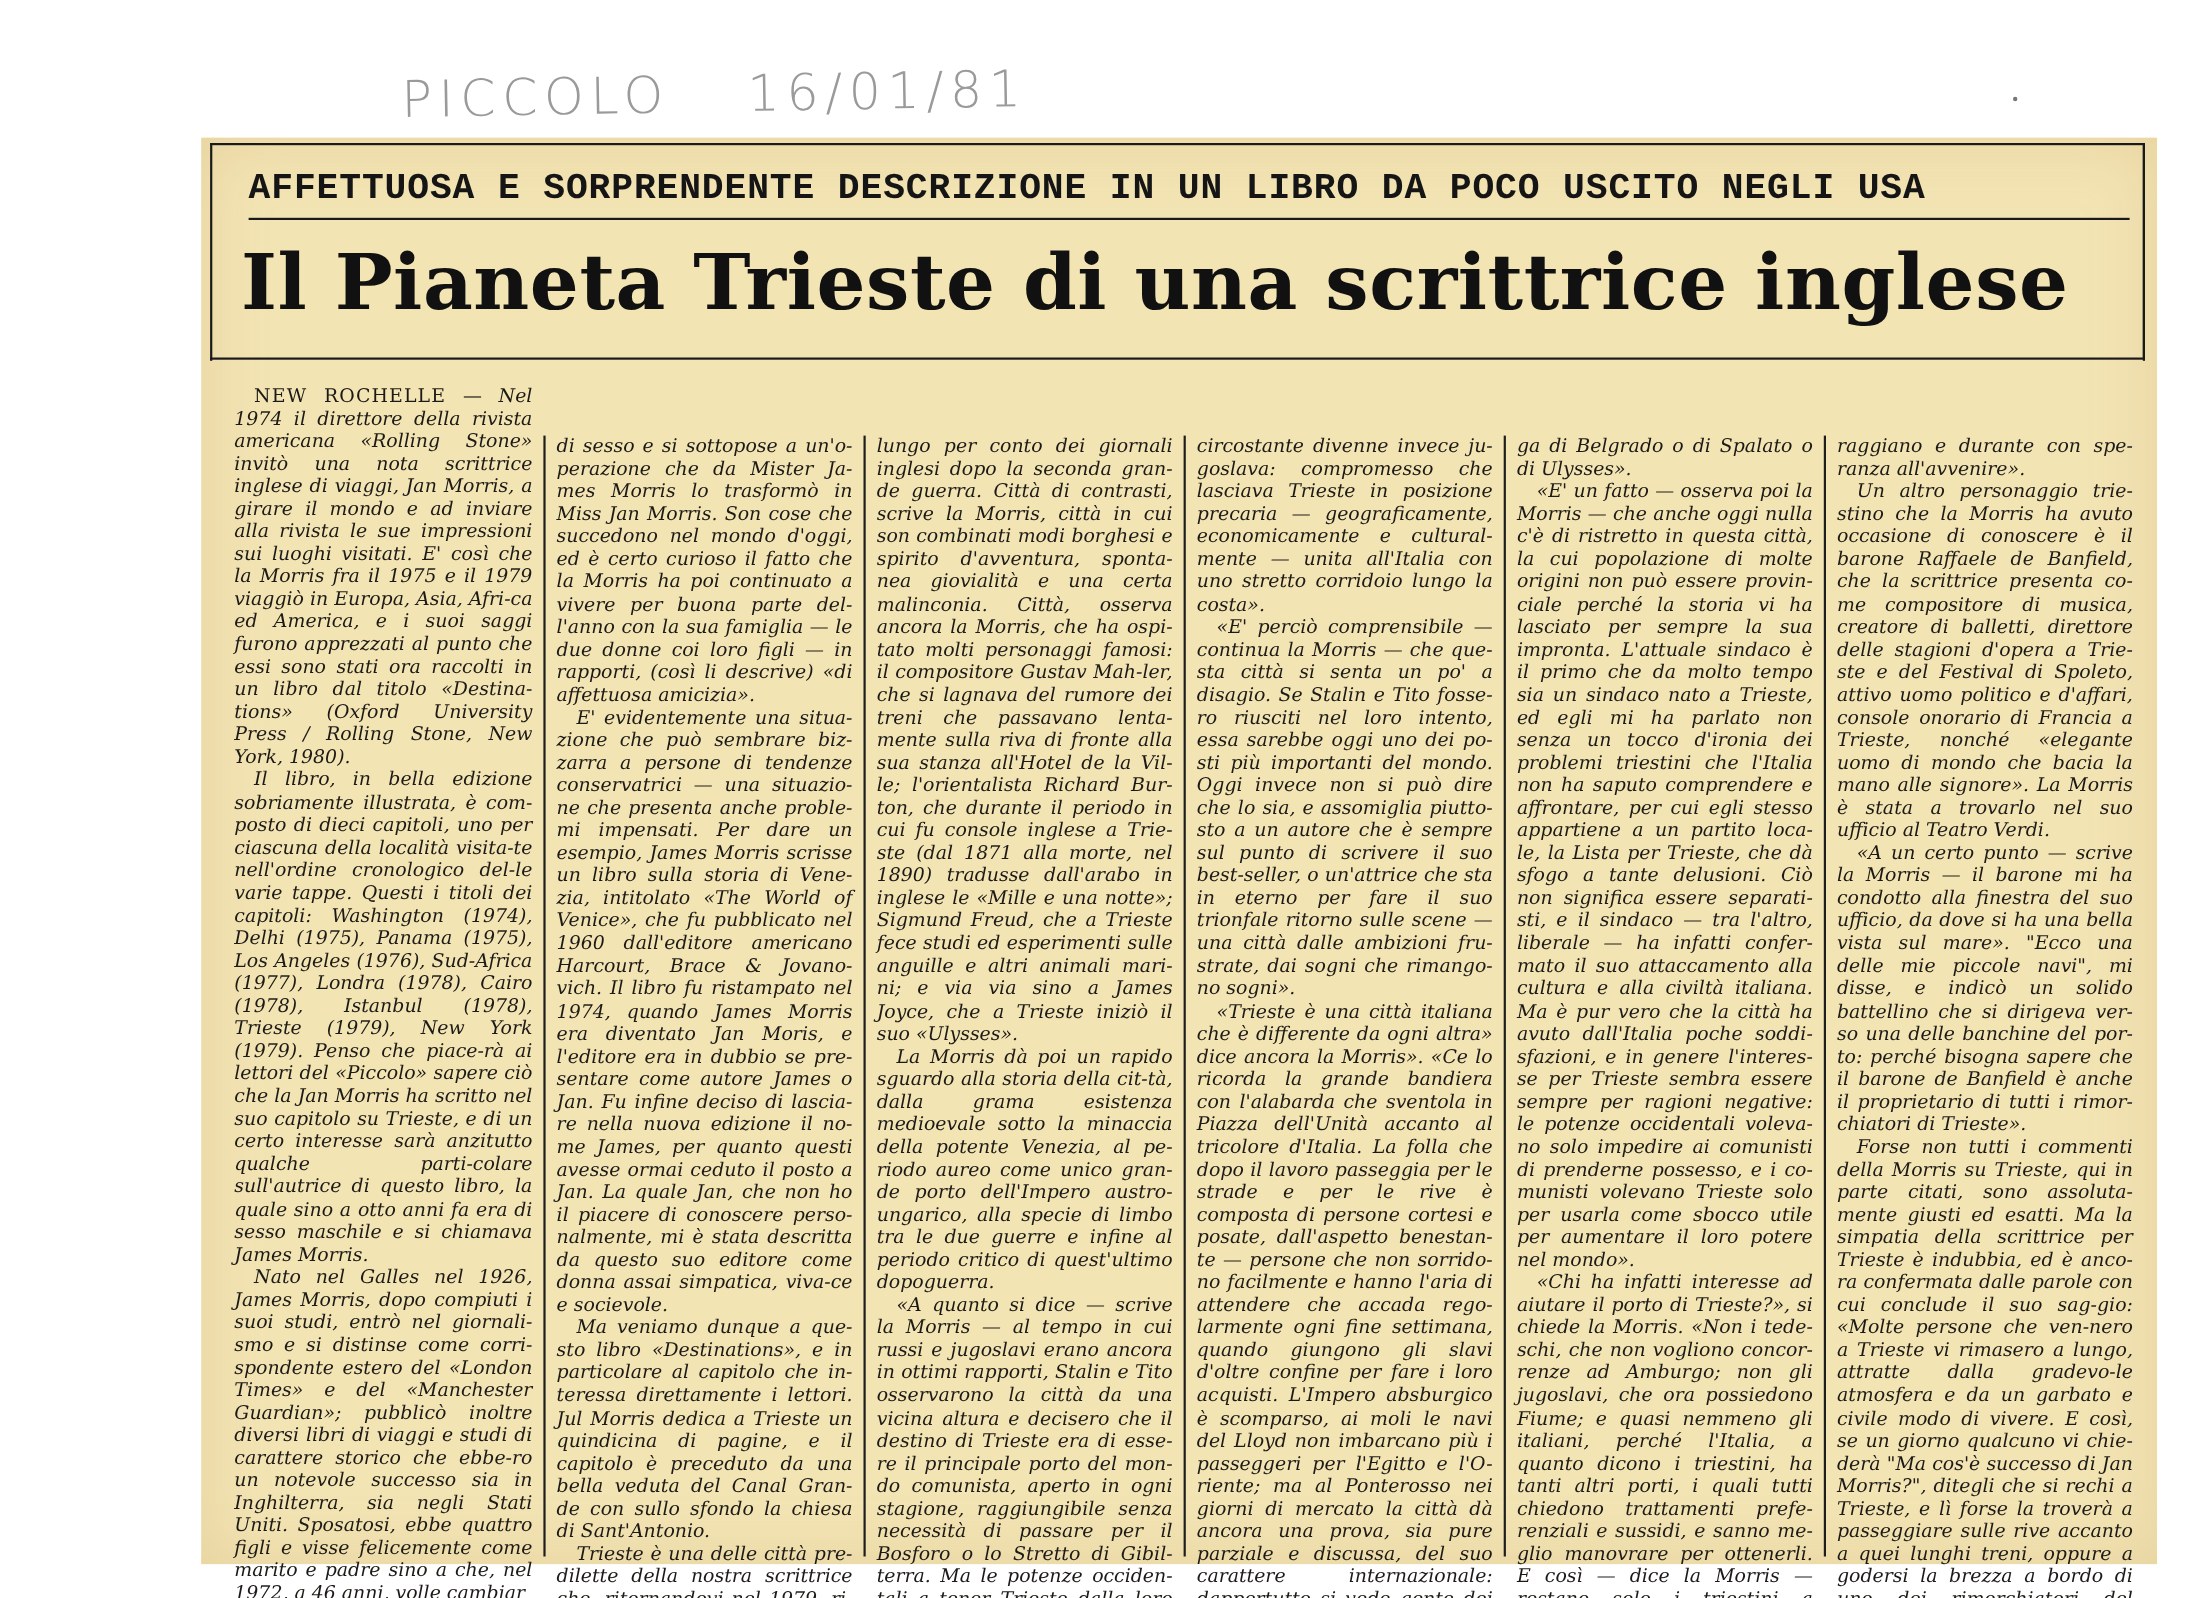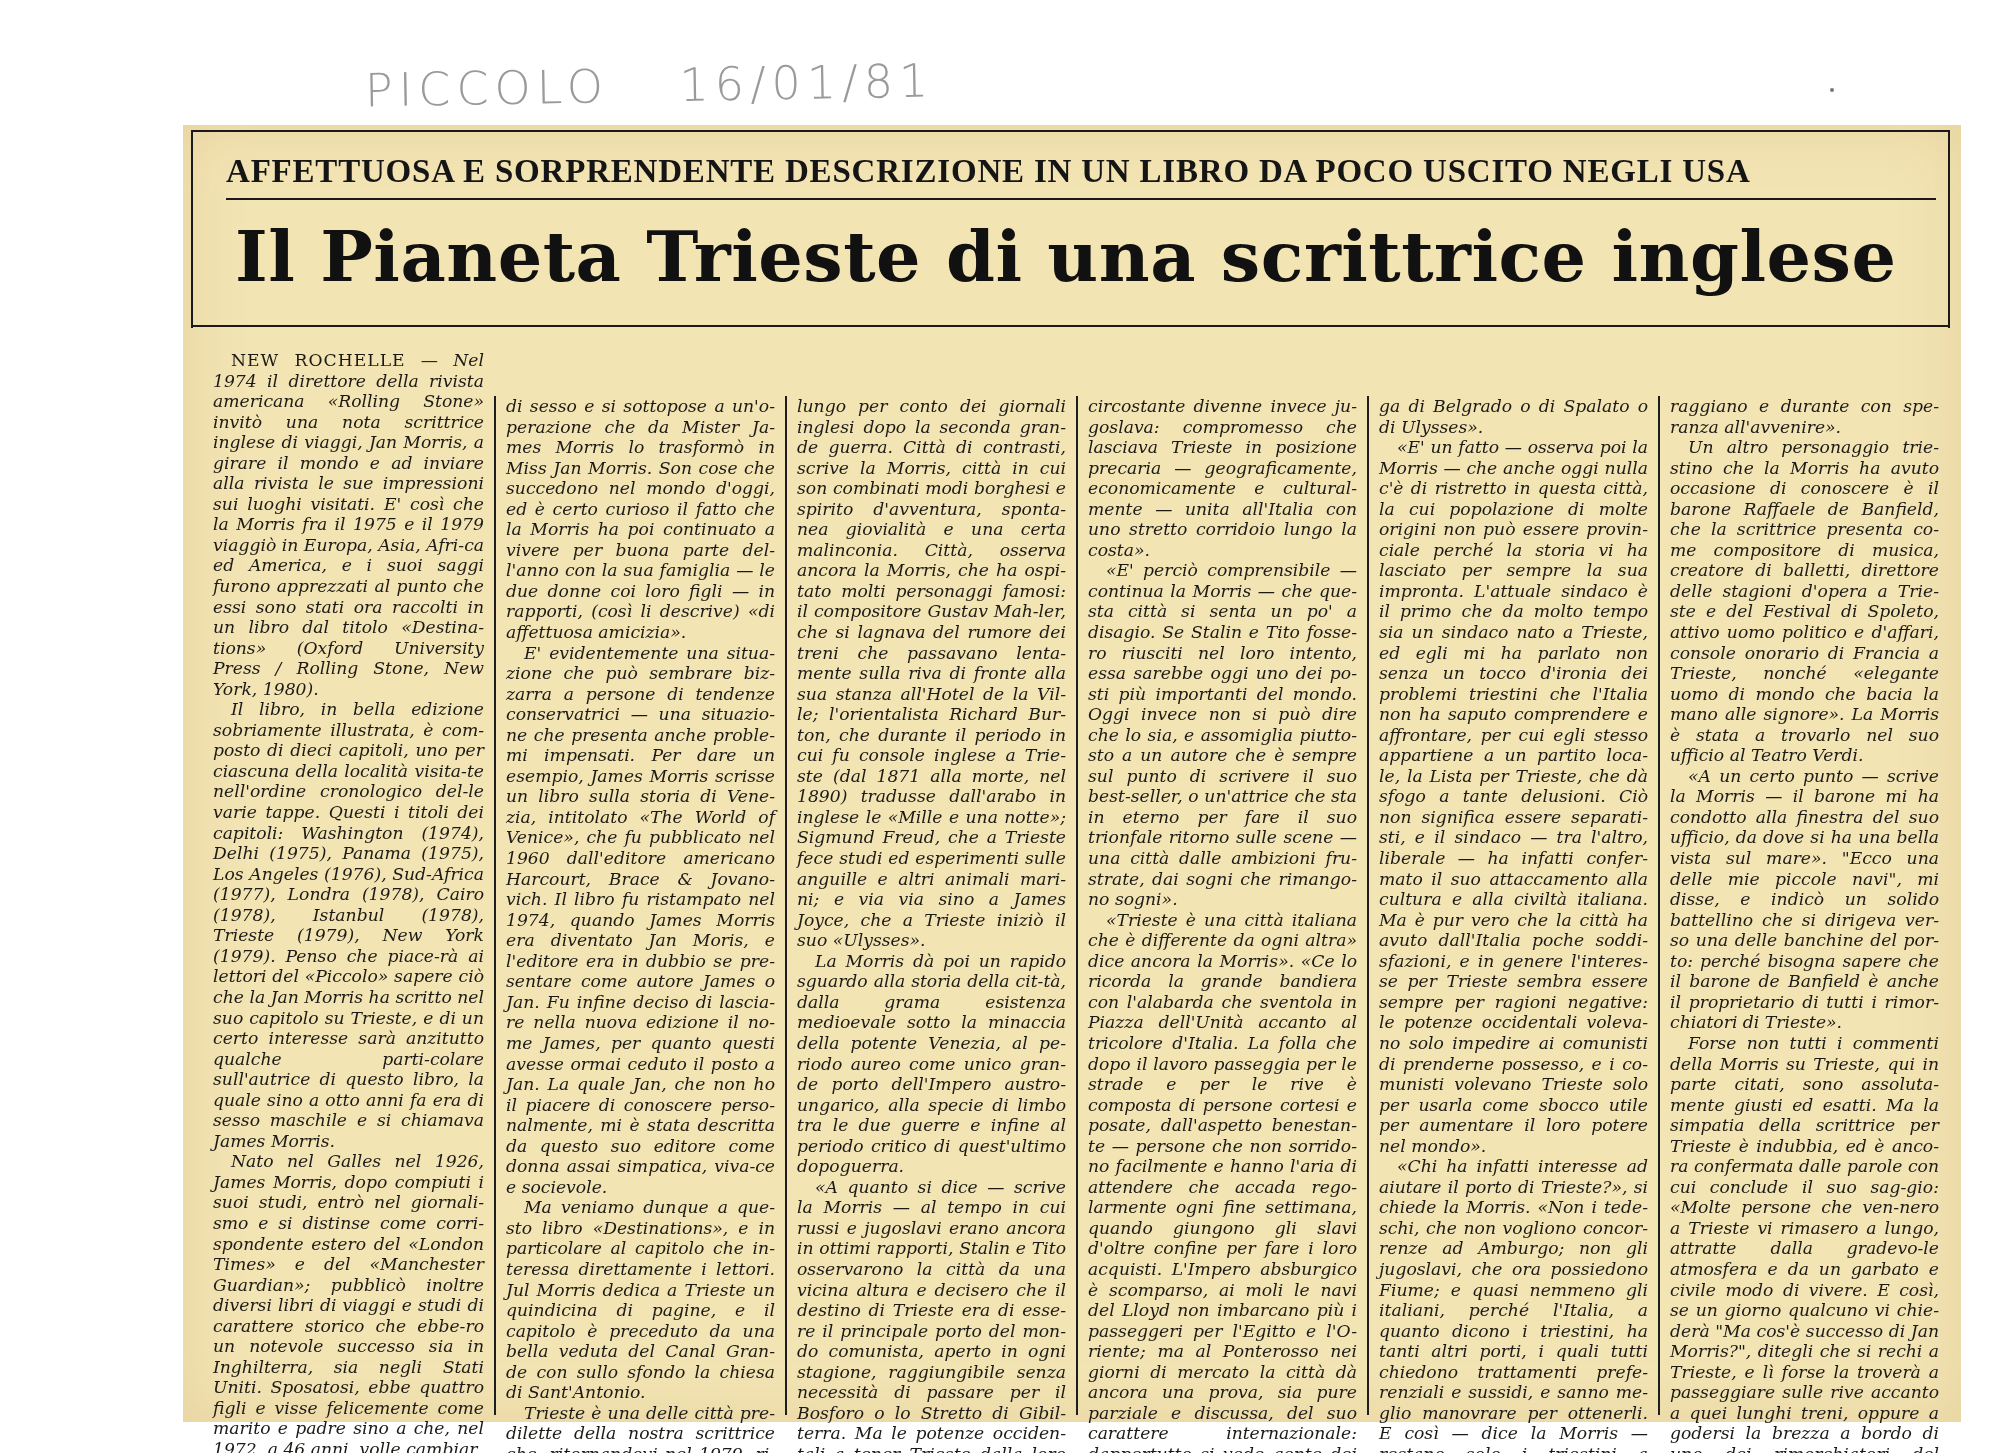--- a/index.html
+++ b/index.html
@@ -19,26 +19,26 @@
     position: absolute; left: 183px; top: 125px; width: 1778px; height: 1297px;
     background: #f3e4b4;
     box-shadow: inset 0 0 60px rgba(190,160,90,0.25);
   }
   .headbox {
     position: absolute; left: 8px; top: 5px; width: 1755px; height: 196px;
     border: 2px solid #1a1a1a; border-bottom: none;
   }
   .kicker {
     position: absolute; left: 43px; top: 28px; width: 1700px;
-    font-family: Liberation Serif, serif; font-weight: bold;
+    font-family: Liberation Mono, monospace; font-weight: bold;
     font-size: 33px; letter-spacing: 0.8px; color: #151515; white-space: nowrap;
   }
   .kicker-rule { position: absolute; left: 43px; top: 73px; width: 1710px; height: 2px; background: #1a1a1a; }
   .title {
-    position: absolute; left: 52px; top: 90px; width: 1710px;
+    position: absolute; left: 36px; top: 90px; width: 1710px;
     font-family: "DejaVu Serif", serif; font-weight: bold;
     font-size: 70px; color: #111; white-space: nowrap; letter-spacing: 0.5px;
   }
   .head-bottom-rule { position: absolute; left: 8px; top: 200px; width: 1759px; height: 2px; background: #1a1a1a; }
   .head-right-rule { position: absolute; left: 1765px; top: 5px; width: 2px; height: 197px; background: #1a1a1a; }
 
   .columns {
     position: absolute; left: 20px; top: 225px; width: 1748px; height: 1065px;
     display: flex;
   }

